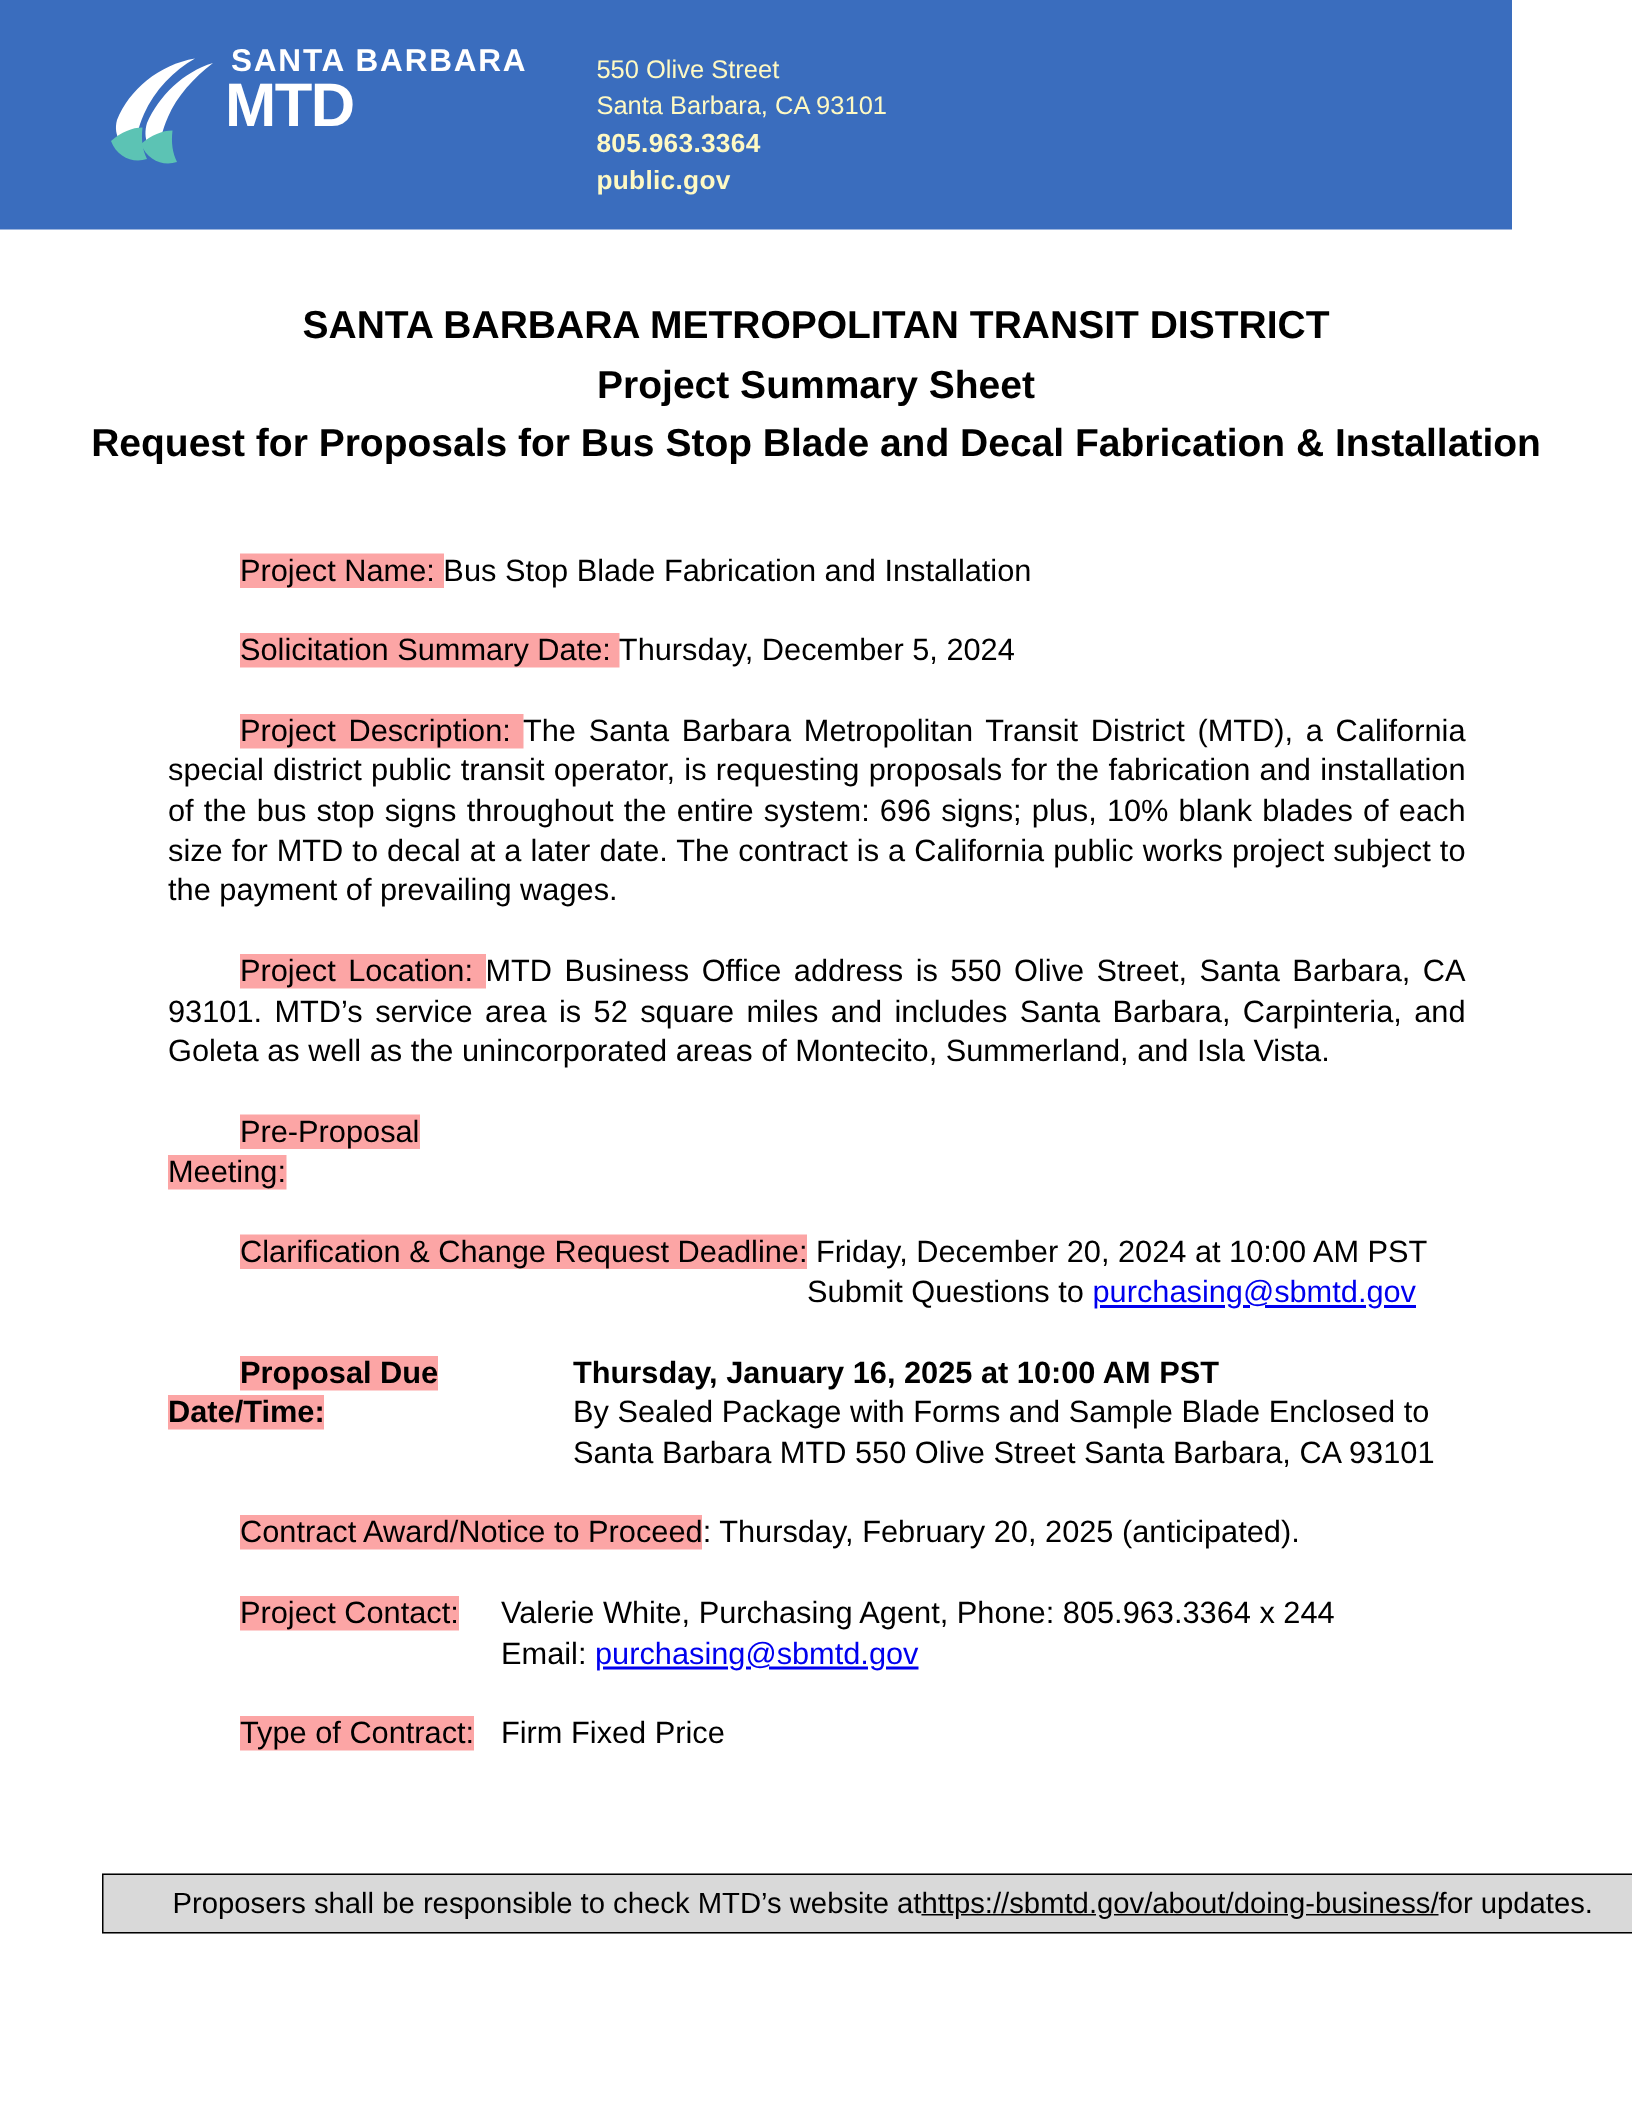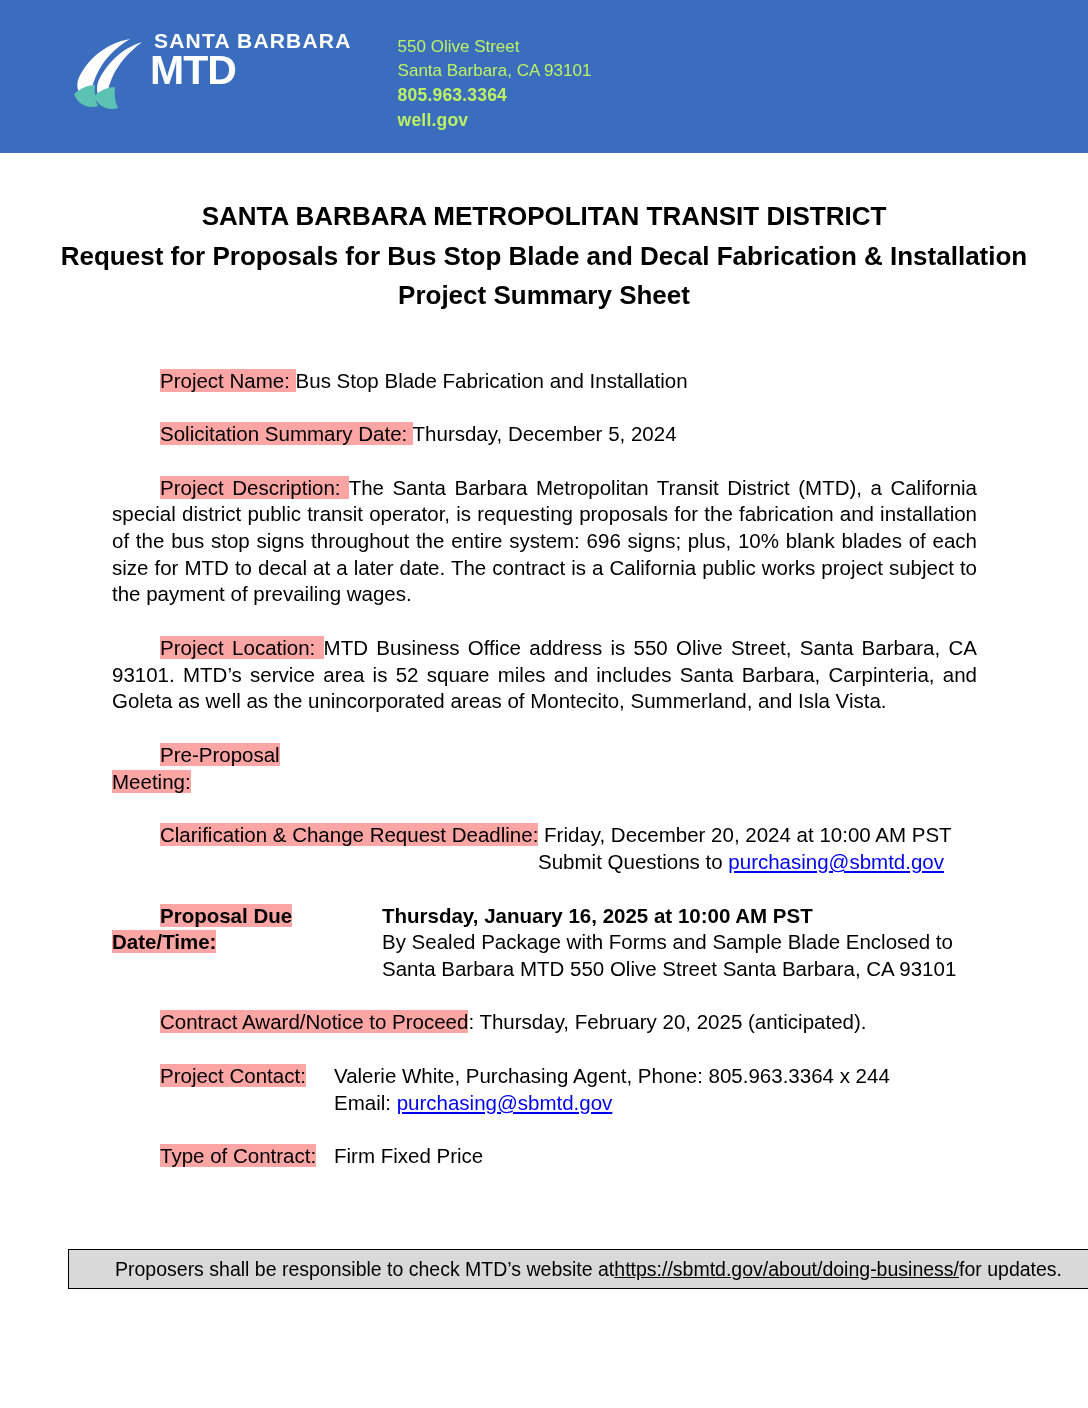--- a/index.html
+++ b/index.html
@@ -11,21 +11,21 @@
     font-family: "Liberation Sans", sans-serif;
     color: #000000;
     position: relative;
     overflow: hidden;
   }
 
   
   .header-banner {
     position: absolute;
     top: 0; left: 0;
-    width: 1088px;
+    width: 1008px;
     height: 153px;
     background: #3a6dbe;
   }
   .logo-wrap {
     position: absolute;
     top: 30px;
     left: 72px;
     display: flex;
     align-items: flex-start;
   }
@@ -52,21 +52,21 @@
     font-size: 41px;
     font-weight: bold;
     letter-spacing: -1px;
     color: #ffffff;
     font-family: "Liberation Sans", sans-serif;
     line-height: 0.92;
   }
   .logo-address {
     margin-left: 46px;
     margin-top: 5px;
-    color: #bef264;
+    color: #fef9c3;
     line-height: 1.42;
   }
   .addr-line { font-size: 17px; }
   .addr-line.bold { font-weight: bold; font-size: 17.5px; letter-spacing: 0.2px; }
 
   
   .doc {
     position: absolute;
     top: 153px; left: 0;
     width: 1088px;
@@ -156,32 +156,32 @@
 
     <div class="logo-text">
       <div class="logo-santa-barbara">SANTA BARBARA</div>
       <div class="logo-mtd">MTD</div>
     </div>
 
     <div class="logo-address">
       <div class="addr-line">550 Olive Street</div>
       <div class="addr-line">Santa Barbara, CA 93101</div>
       <div class="addr-line bold">805.963.3364</div>
-      <div class="addr-line bold">well.gov</div>
+      <div class="addr-line bold">public.gov</div>
     </div>
 
   </div>
 </div>
 
 <div class="doc">
 
   <div class="titles">
     <span class="title-line">SANTA BARBARA METROPOLITAN TRANSIT DISTRICT</span>
+    <span class="title-line">Project Summary Sheet</span>
     <span class="title-line">Request for Proposals for Bus Stop Blade and Decal Fabrication &amp; Installation</span>
-    <span class="title-line">Project Summary Sheet</span>
   </div>
 
   <div class="content">
 
     <div class="blk">
       <span class="hl"> Project Name: </span><span> Bus Stop Blade Fabrication and Installation</span>
     </div>
 
     <div class="blk">
       <span class="hl"> Solicitation Summary Date: </span><span> Thursday, December 5, 2024</span>

